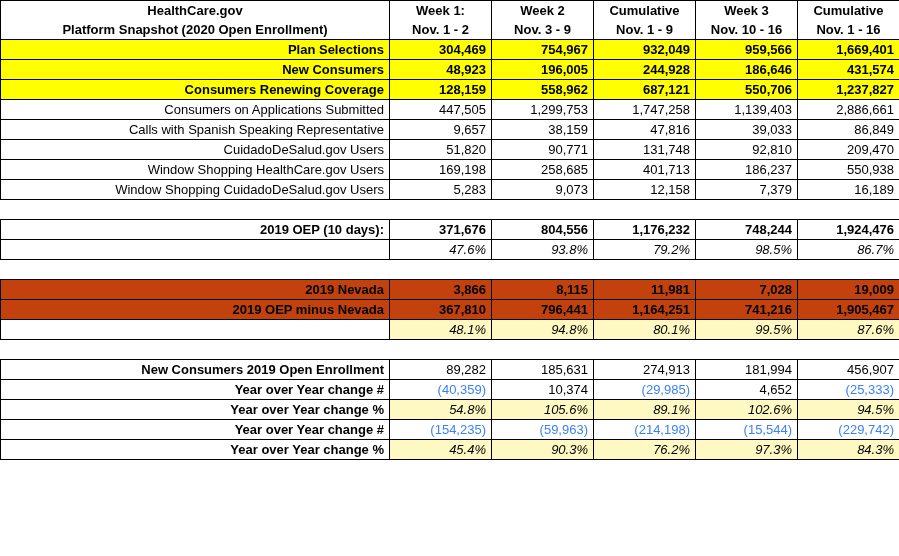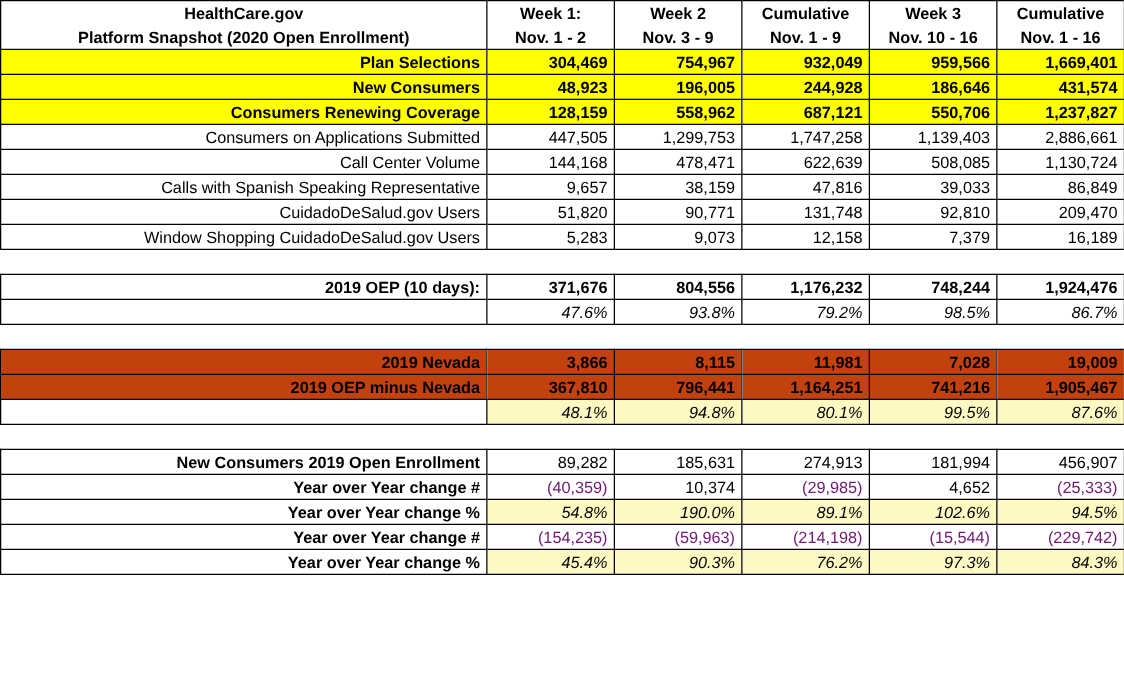--- a/index.html
+++ b/index.html
@@ -45,21 +45,21 @@
   
   .bx { border: 1px solid #000; }
 
   .bold { font-weight: bold; }
   .italic { font-style: italic; }
   .center { text-align: center; }
 
   .yellow { background: #ffff00; }
   .green  { background: #c2410c; }
   .pink   { background: #fef9c3; }
-  .red    { color: #701a75; }
+  .red    { color: #3b82f6; }
 
   .hdr td {
     font-weight: bold;
     text-align: center;
     height: 19px;
     line-height: 18px;
   }
   .hdr .hdr-label {
     text-align: center;
   }
@@ -151,44 +151,44 @@
 
     <tr>
       <td class="bx label center">Consumers on Applications Submitted</td>
       <td class="bx num">447,505</td>
       <td class="bx num">1,299,753</td>
       <td class="bx num">1,747,258</td>
       <td class="bx num">1,139,403</td>
       <td class="bx num">2,886,661</td>
     </tr>
     <tr>
-      <td class="bx label center">Call Center Volume</td>
-      <td class="bx num">144,168</td>
-      <td class="bx num">478,471</td>
-      <td class="bx num">622,639</td>
-      <td class="bx num">508,085</td>
-      <td class="bx num">1,130,724</td>
-    </tr>
-    <tr>
       <td class="bx label center">Calls with Spanish Speaking Representative</td>
       <td class="bx num">9,657</td>
       <td class="bx num">38,159</td>
       <td class="bx num">47,816</td>
       <td class="bx num">39,033</td>
       <td class="bx num">86,849</td>
     </tr>
     <tr>
       <td class="bx label center">CuidadoDeSalud.gov Users</td>
       <td class="bx num">51,820</td>
       <td class="bx num">90,771</td>
       <td class="bx num">131,748</td>
       <td class="bx num">92,810</td>
       <td class="bx num">209,470</td>
     </tr>
     <tr>
+      <td class="bx label center">Window Shopping HealthCare.gov Users</td>
+      <td class="bx num">169,198</td>
+      <td class="bx num">258,685</td>
+      <td class="bx num">401,713</td>
+      <td class="bx num">186,237</td>
+      <td class="bx num">550,938</td>
+    </tr>
+    <tr>
       <td class="bx label center">Window Shopping CuidadoDeSalud.gov Users</td>
       <td class="bx num">5,283</td>
       <td class="bx num">9,073</td>
       <td class="bx num">12,158</td>
       <td class="bx num">7,379</td>
       <td class="bx num">16,189</td>
     </tr>
 
     <tr class="spacer">
       <td colspan="6"></td>
@@ -256,21 +256,21 @@
       <td class="bx label bold">Year over Year change #</td>
       <td class="bx num red">(40,359)</td>
       <td class="bx num">10,374</td>
       <td class="bx num red">(29,985)</td>
       <td class="bx num">4,652</td>
       <td class="bx num red">(25,333)</td>
     </tr>
     <tr>
       <td class="bx label bold">Year over Year change %</td>
       <td class="bx num italic pink">54.8%</td>
-      <td class="bx num italic pink">190.0%</td>
+      <td class="bx num italic pink">105.6%</td>
       <td class="bx num italic pink">89.1%</td>
       <td class="bx num italic pink">102.6%</td>
       <td class="bx num italic pink">94.5%</td>
     </tr>
     <tr>
       <td class="bx label bold">Year over Year change #</td>
       <td class="bx num red">(154,235)</td>
       <td class="bx num red">(59,963)</td>
       <td class="bx num red">(214,198)</td>
       <td class="bx num red">(15,544)</td>

